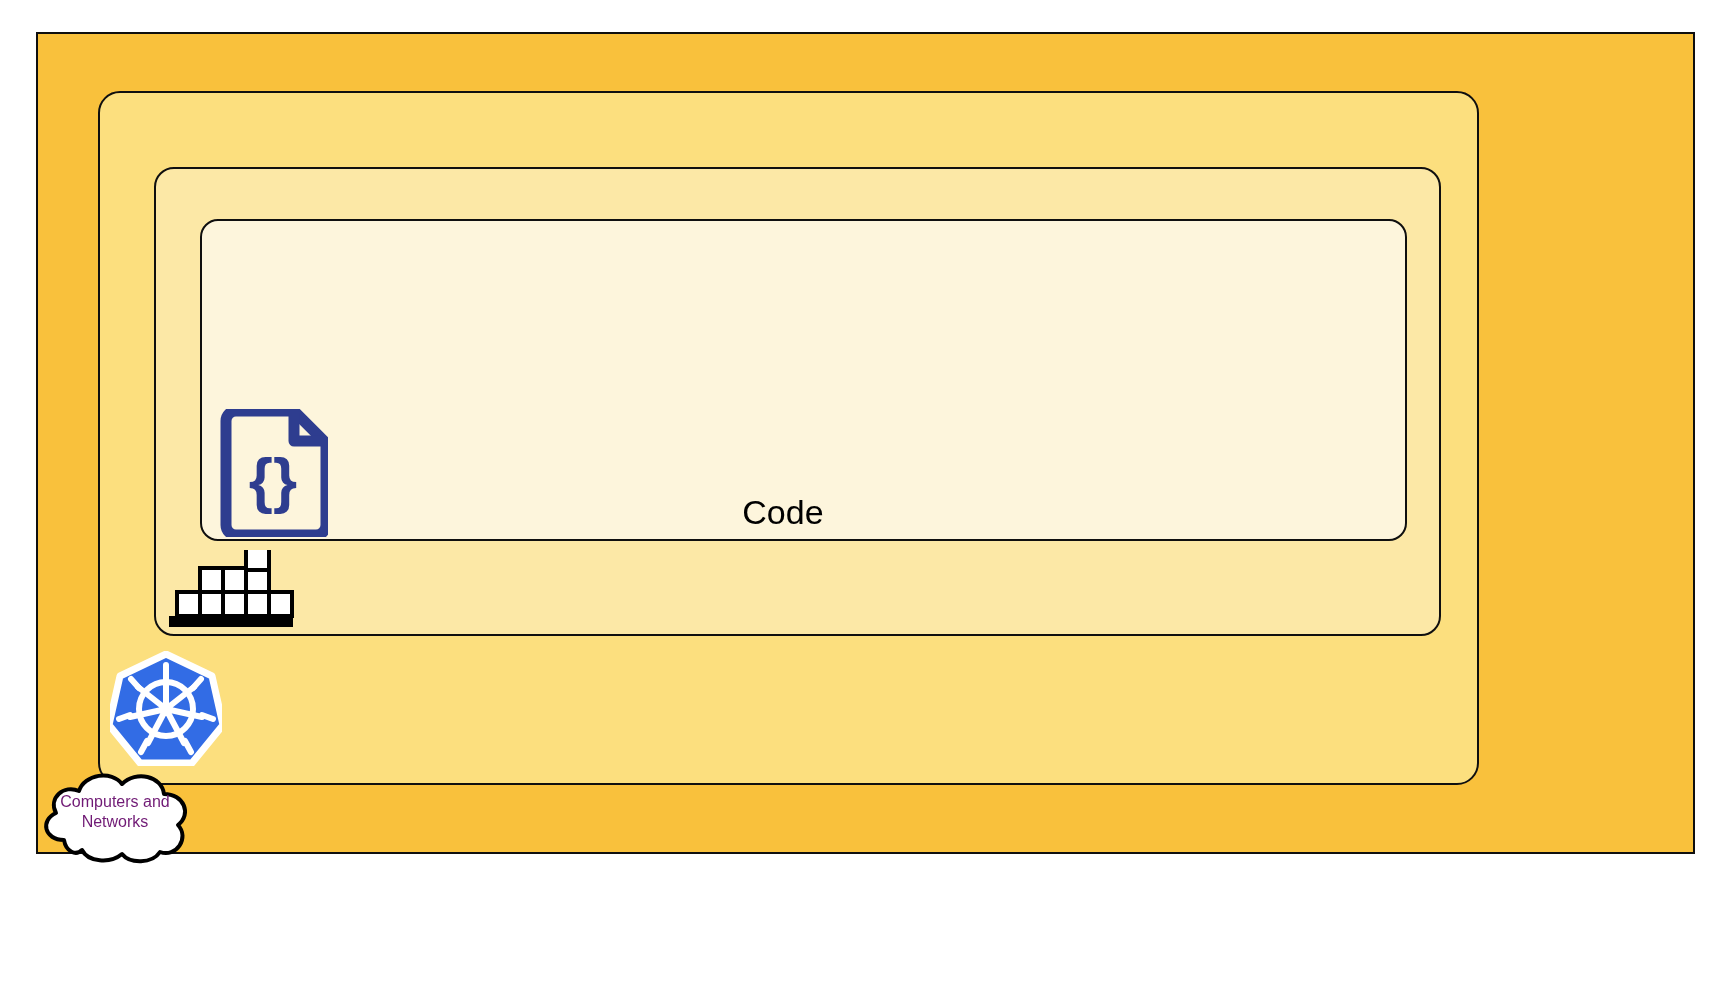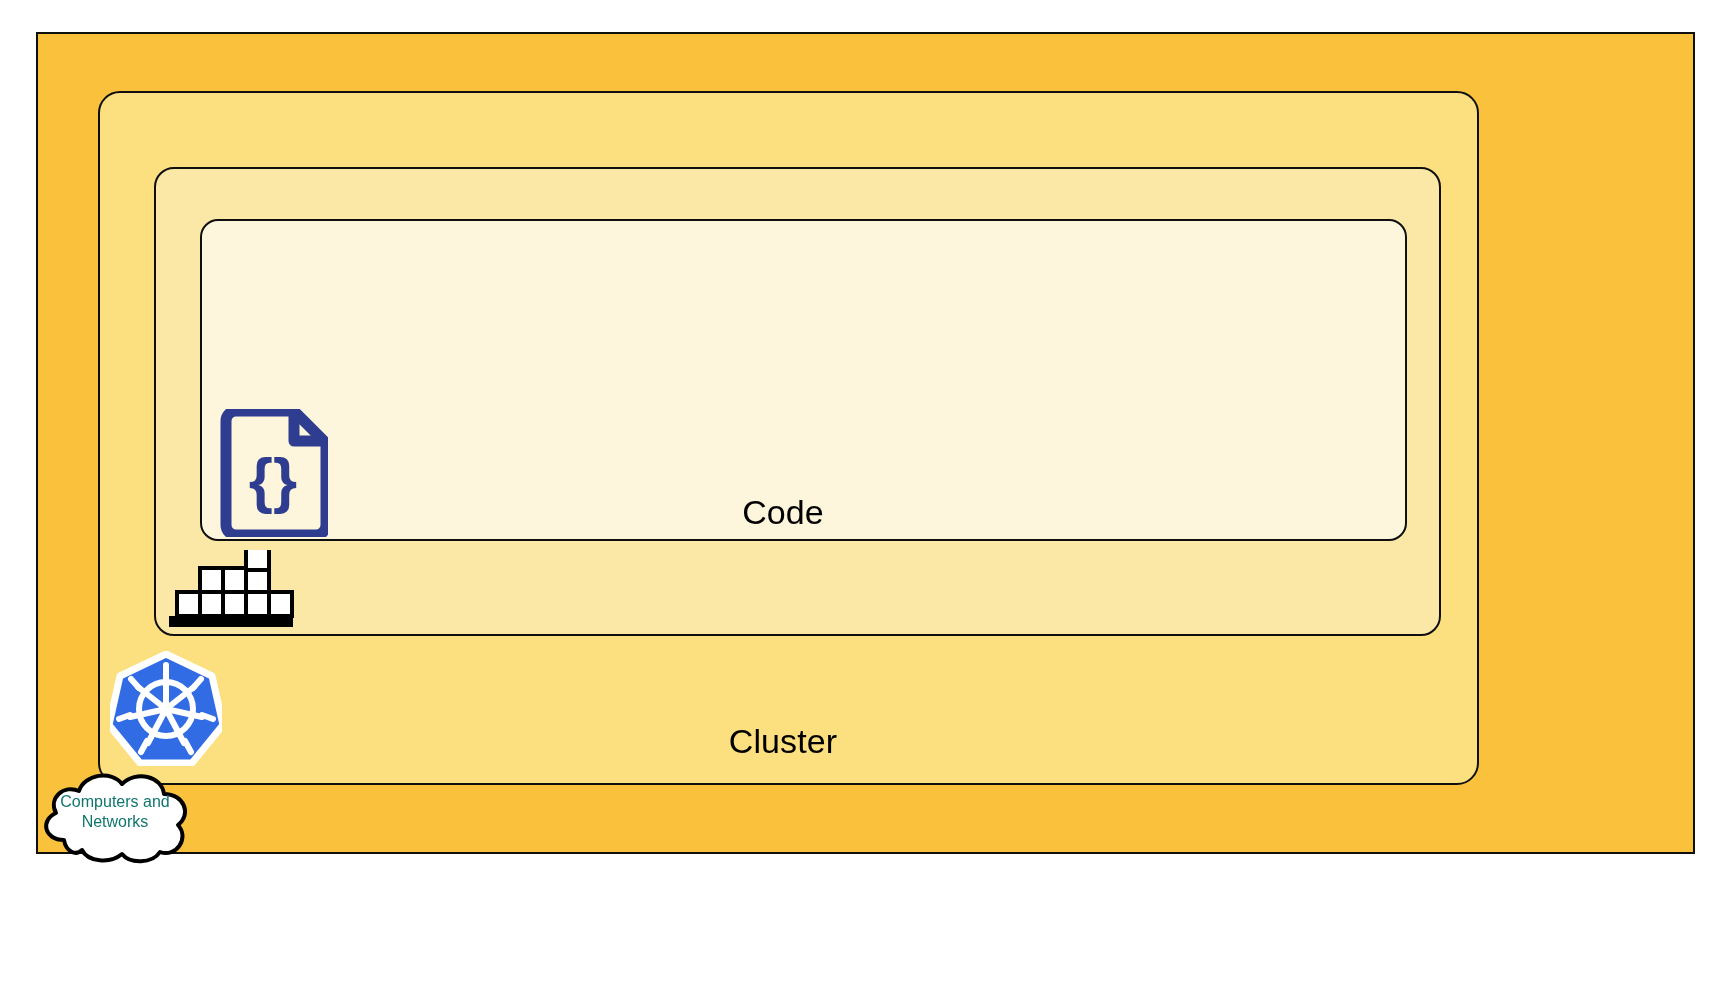--- a/index.html
+++ b/index.html
@@ -44,41 +44,40 @@
   #icon-code      {left:216px; top:409px; width:112px; height:128px;}
   #icon-container {left:167px; top:550px; width:128px; height:78px;}
   #icon-kubernetes{left:110px; top:651px; width:112px; height:115px;}
 
   
   #icon-cloud{
     position:absolute; left:32px; top:768px; width:168px; height:96px;
   }
   #cloud-text{
     position:absolute; left:36px; top:792px; width:158px;
-    text-align:center; font-size:16px; color:#0f766e;
+    text-align:center; font-size:16px; color:#701a75;
     line-height:1.25; white-space:pre-line; pointer-events:none;
   }
 </style>
 </head>
 <body>
 
 <div id="stage">
 
   <div class="layer" id="layer-datacenter"></div>
 
   <div class="layer" id="layer-cluster"></div>
 
   <div class="layer" id="layer-container"></div>
 
   <div class="layer" id="layer-code"></div>
 
   <div class="layer-label" id="label-code">Code</div>
 
 
-  <div class="layer-label" id="label-cluster">Cluster</div>
 
 
   <div class="icon" id="icon-code">
     <svg viewBox="0 0 112 128" width="112" height="128">
       <path d="M10 12 A10 10 0 0 1 20 2 L78 2 L110 34 L110 116
                A10 10 0 0 1 100 126 L20 126 A10 10 0 0 1 10 116 Z" fill="none" stroke="#2E3D8F" stroke-width="11" stroke-linejoin="round"></path>
       <path d="M78 4 L78 32 L108 32" fill="none" stroke="#2E3D8F" stroke-width="11" stroke-linejoin="round"></path>
       <text x="57" y="92" text-anchor="middle" font-family="'Liberation Sans', sans-serif" font-size="62" font-weight="bold" fill="#2E3D8F">{}</text>
     </svg>
   </div>

